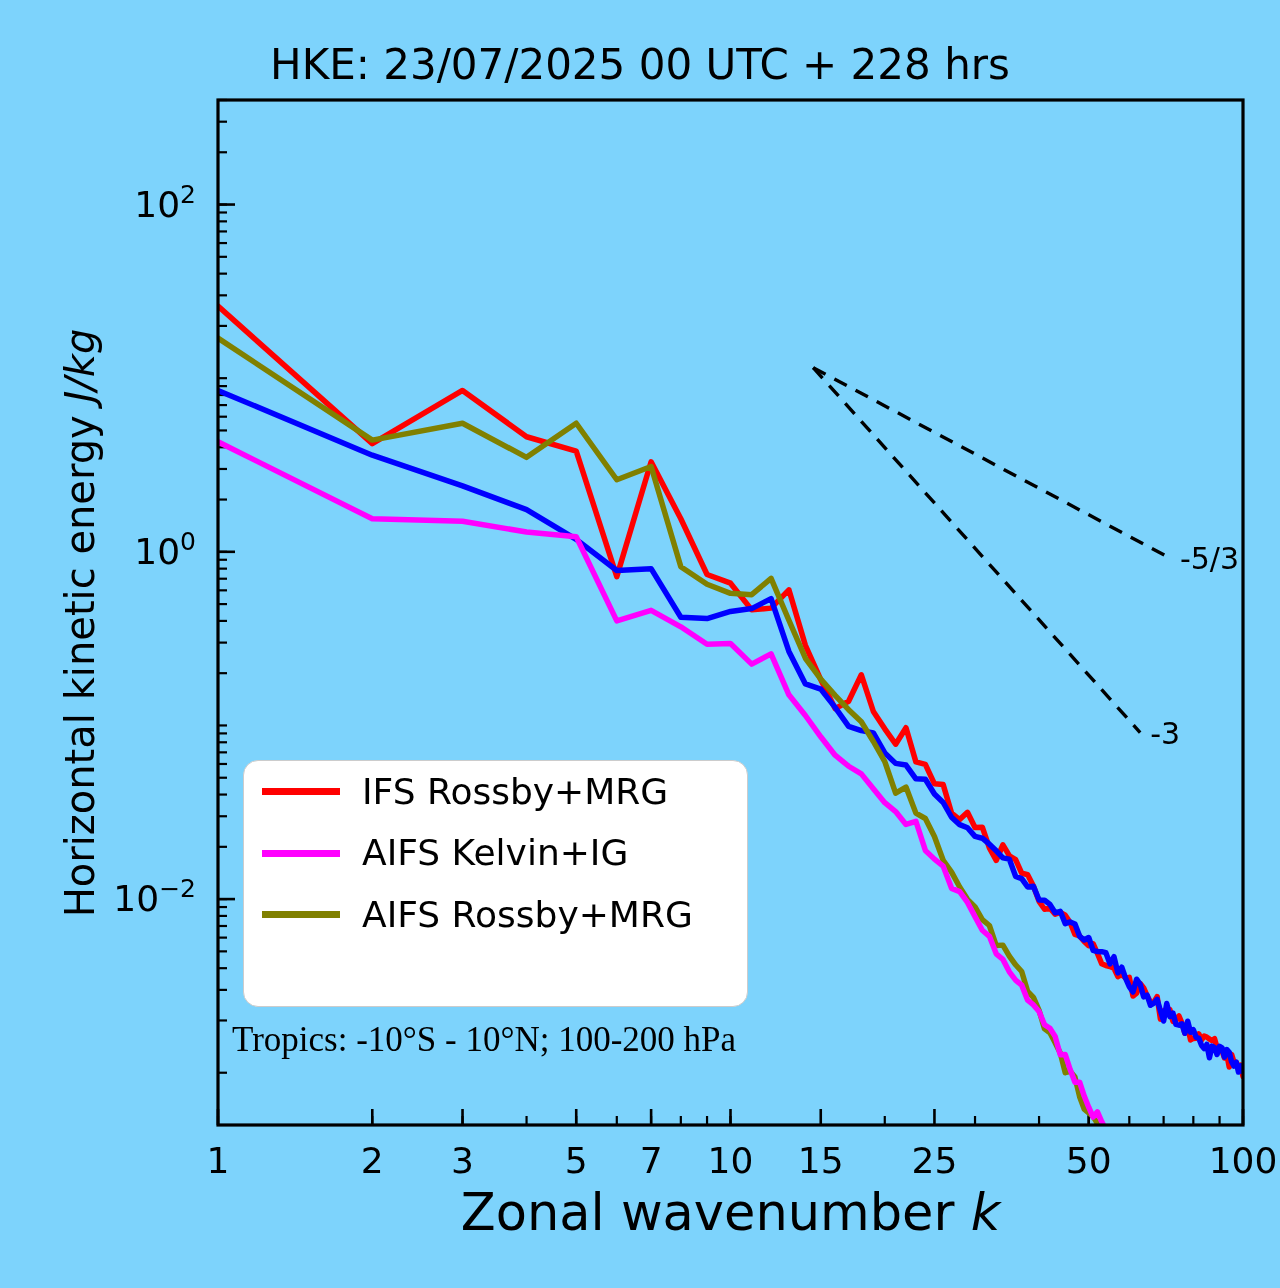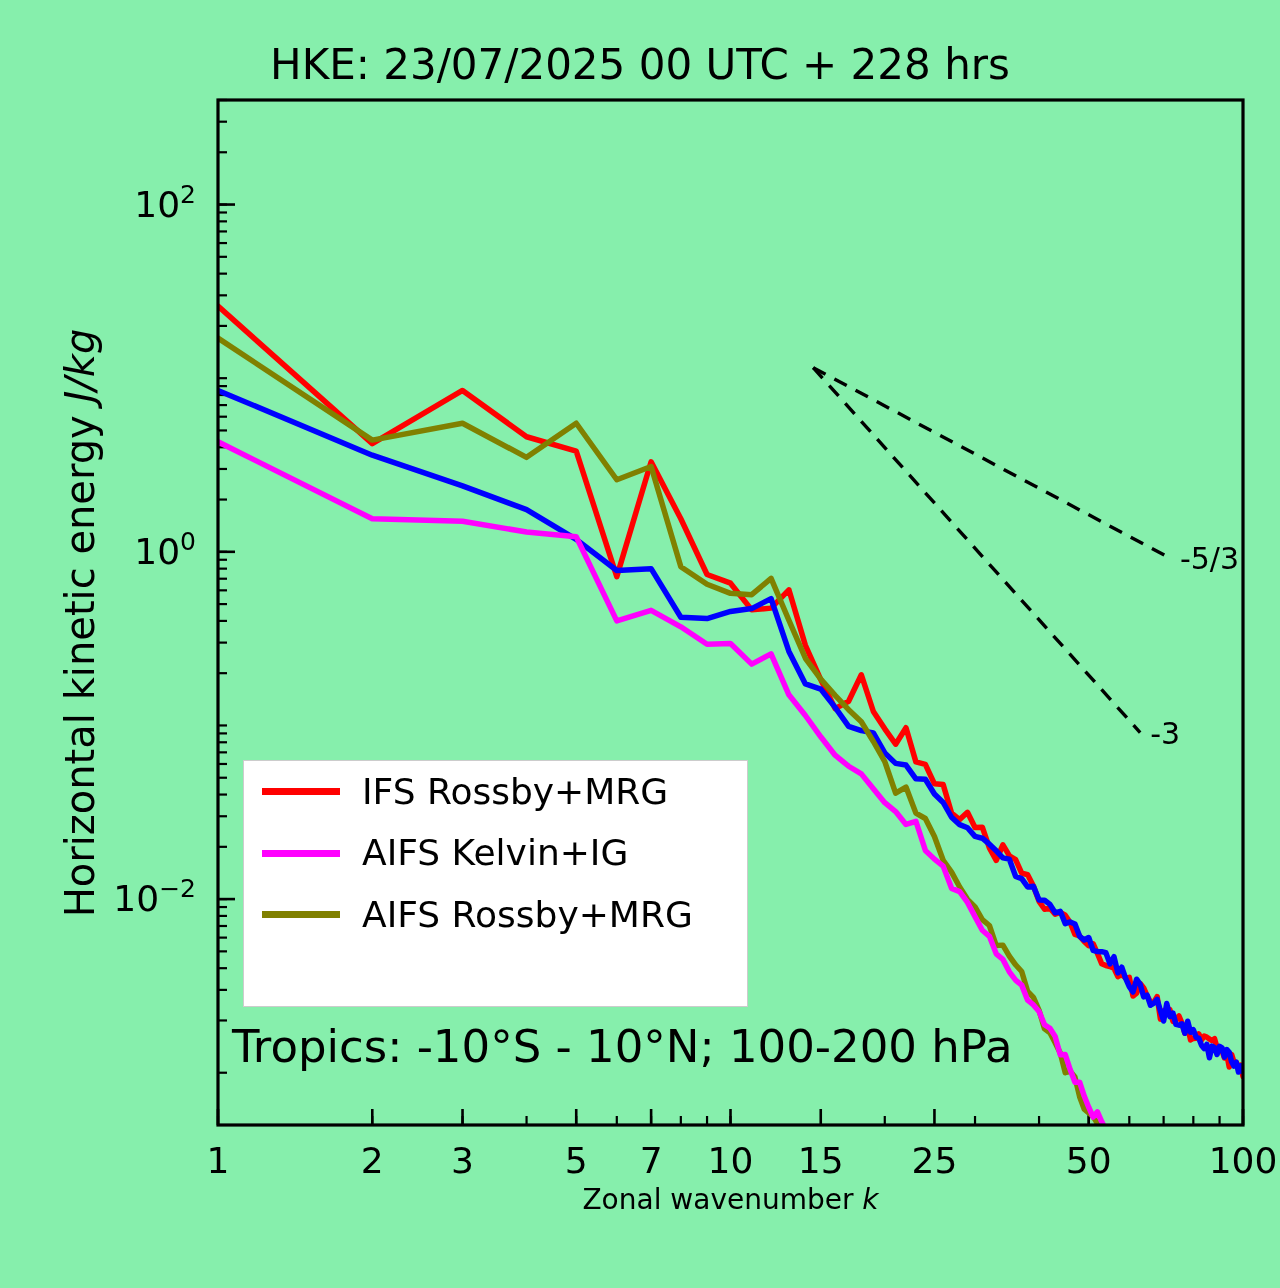--- a/index.html
+++ b/index.html
@@ -1,53 +1,53 @@
 <!DOCTYPE html>
 <html><head>
 <meta charset="utf-8">
 <style>
   html,body{margin:0;padding:0;background:#ffffff;}
   body{width:1280px;height:1288px;overflow:hidden;
        font-family:"DejaVu Sans","Liberation Sans",sans-serif;}
-  #stage{position:relative;width:1280px;height:1288px;background:#86efac;}
+  #stage{position:relative;width:1280px;height:1288px;background:#7dd3fc;}
 
   .plot-title{
     position:absolute; left:0; top:40px; width:1280px;
     text-align:center; font-size:42px; color:#000;
     letter-spacing:0px; white-space:nowrap;
   }
   .axis-label-x{
     position:absolute; left:218px; top:1183px; width:1025px;
-    text-align:center; font-size:28px; color:#000;
+    text-align:center; font-size:51px; color:#000;
   }
   .axis-label-y{
     position:absolute; left:-270px; top:600px; width:700px;
     text-align:center; font-size:40px; color:#000;
     transform:rotate(-90deg); transform-origin:center center;
   }
   .ital{font-style:italic;}
 
   svg.canvas{position:absolute;left:0;top:0;width:1280px;height:1288px;}
 
   .tick-text{font-size:36px;fill:#000;font-family:"DejaVu Sans","Liberation Sans",sans-serif;}
   .ytick-text{font-size:36px;fill:#000;font-family:"DejaVu Sans","Liberation Sans",sans-serif;}
   .ref-text{font-size:30px;fill:#000;font-family:"DejaVu Sans","Liberation Sans",sans-serif;}
 
   .legend-box{
     position:absolute; left:243px; top:760px; width:505px; height:247px;
-    background:#fff; border:1.6px solid #cccccc; border-radius:0;
+    background:#fff; border:1.6px solid #cccccc; border-radius:15px;
     box-sizing:border-box;
   }
   .legend-row{display:flex;align-items:center;height:61.5px;padding-left:18px;}
   .legend-swatch{width:78px;height:7px;margin-right:22px;flex:0 0 auto;}
   .legend-label{font-size:36px;color:#000;white-space:nowrap;line-height:1;}
 
   .region-note{
     position:absolute; left:232px; top:1020px;
-    font-size:45px; color:#000; white-space:nowrap;
+    font-size:35px; color:#000; white-space:nowrap;font-family:Liberation Serif, serif;
   }
 </style>
 </head>
 <body>
 
 <div id="stage">
 
 <div class="plot-title">HKE: 23/07/2025 00 UTC + 228 hrs</div>
 
 <svg class="canvas" id="chart-svg" viewBox="0 0 1280 1288" xmlns="http://www.w3.org/2000/svg">

